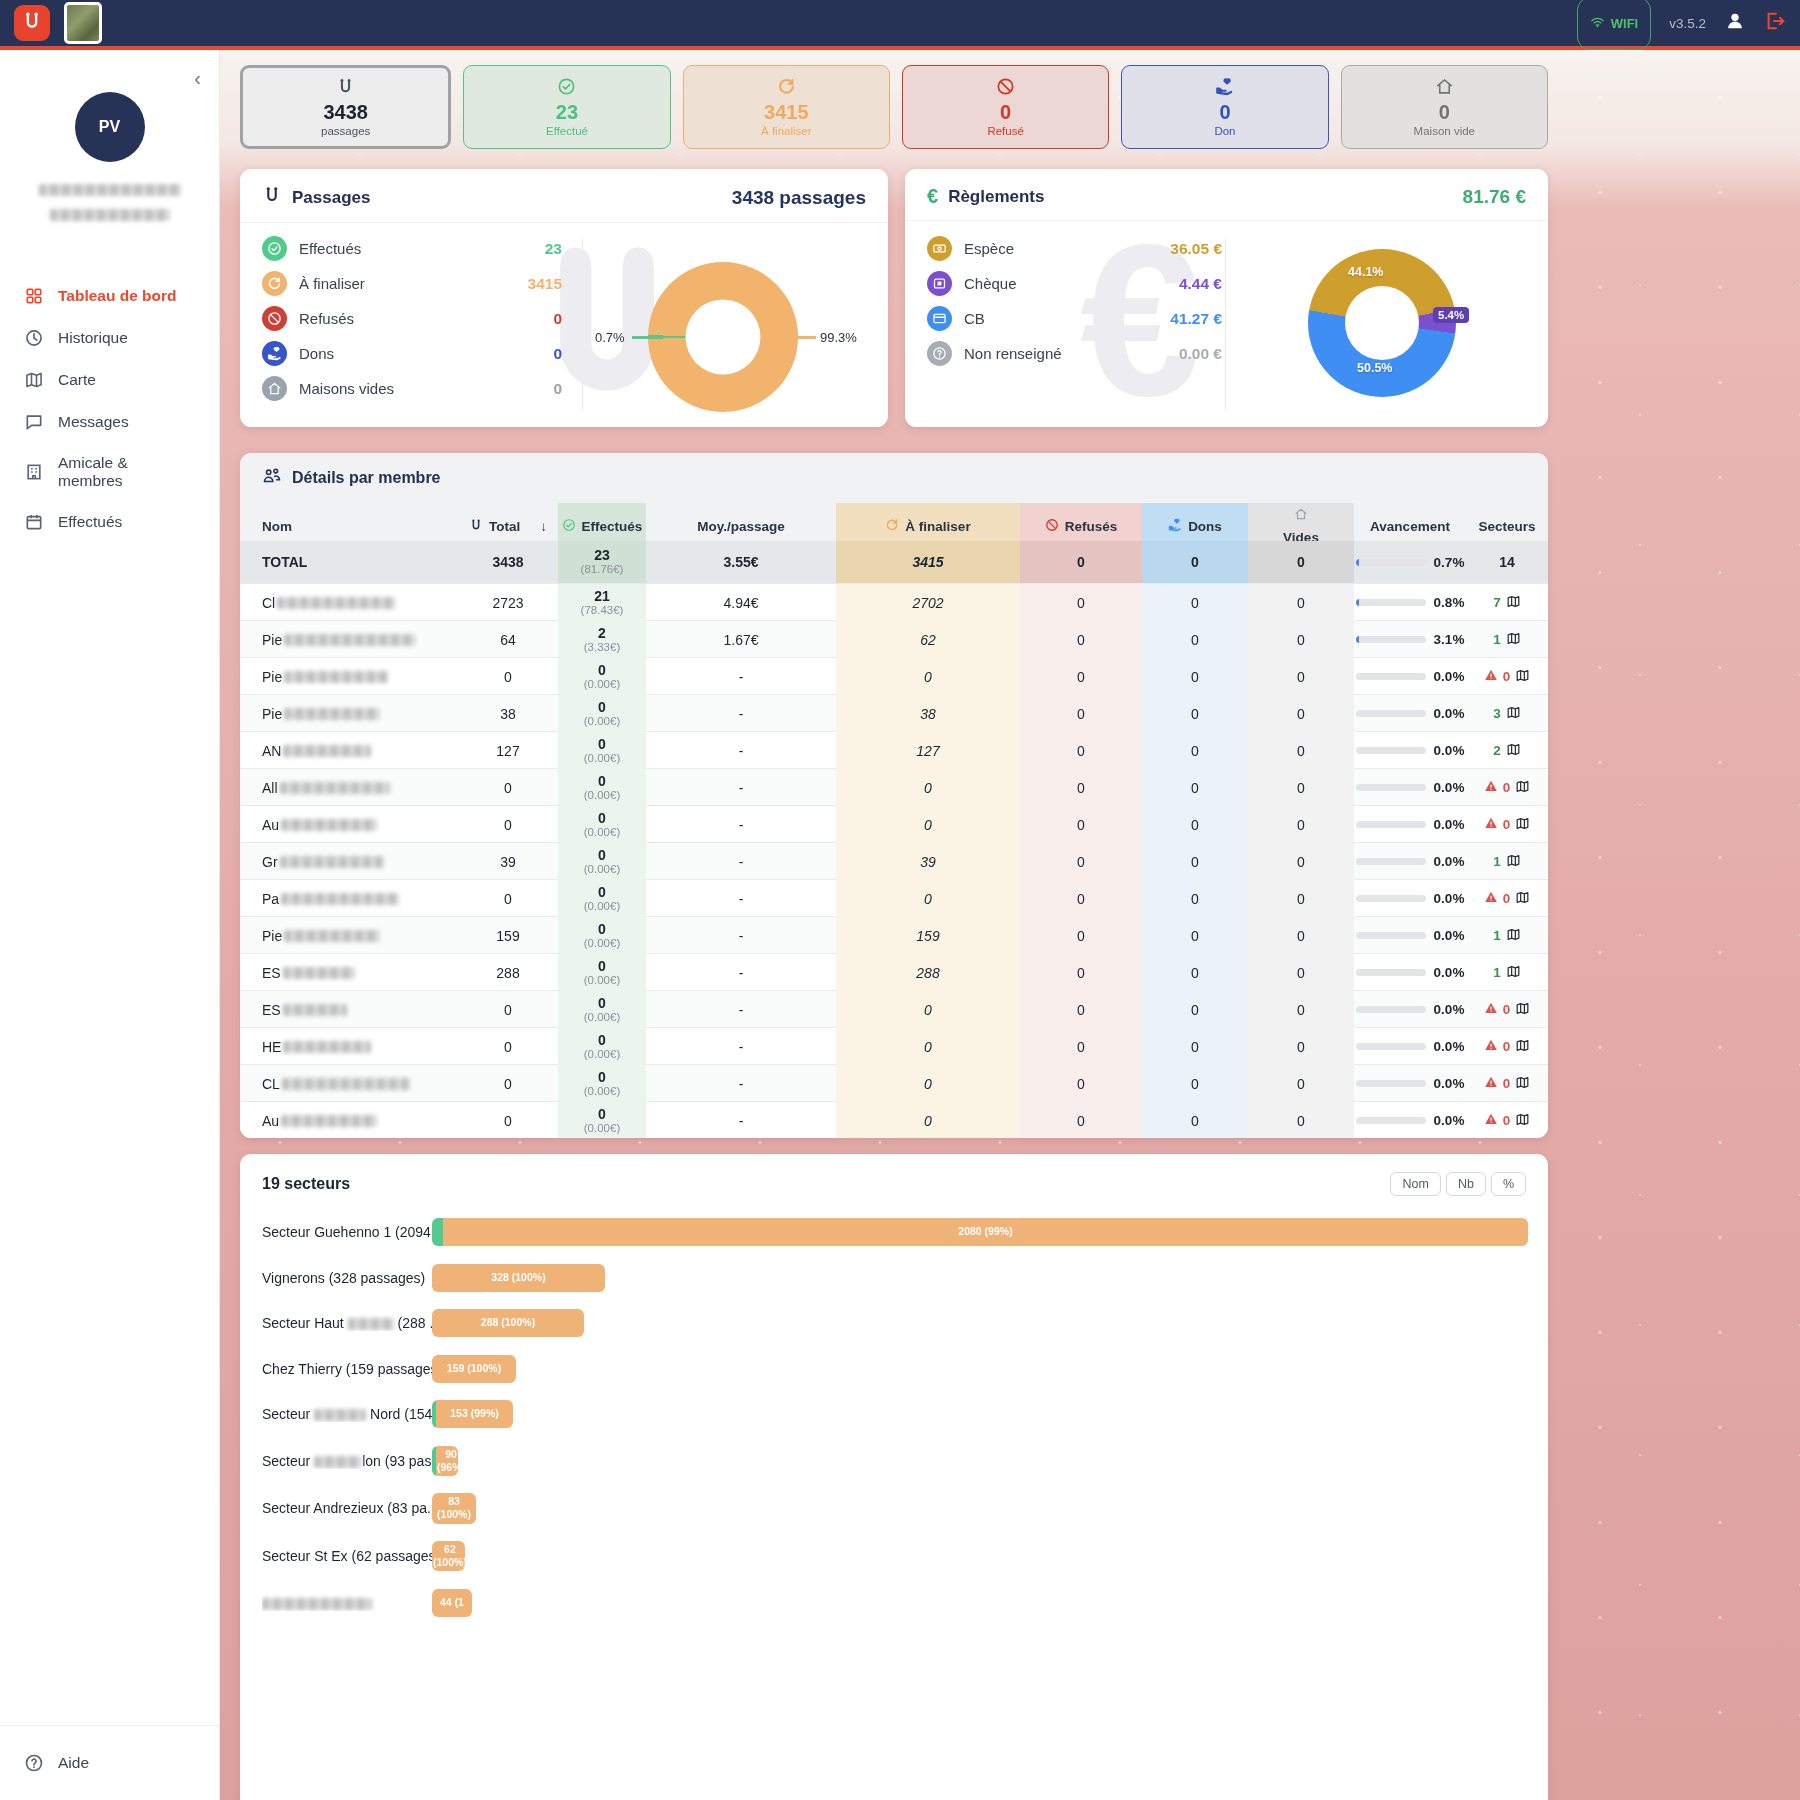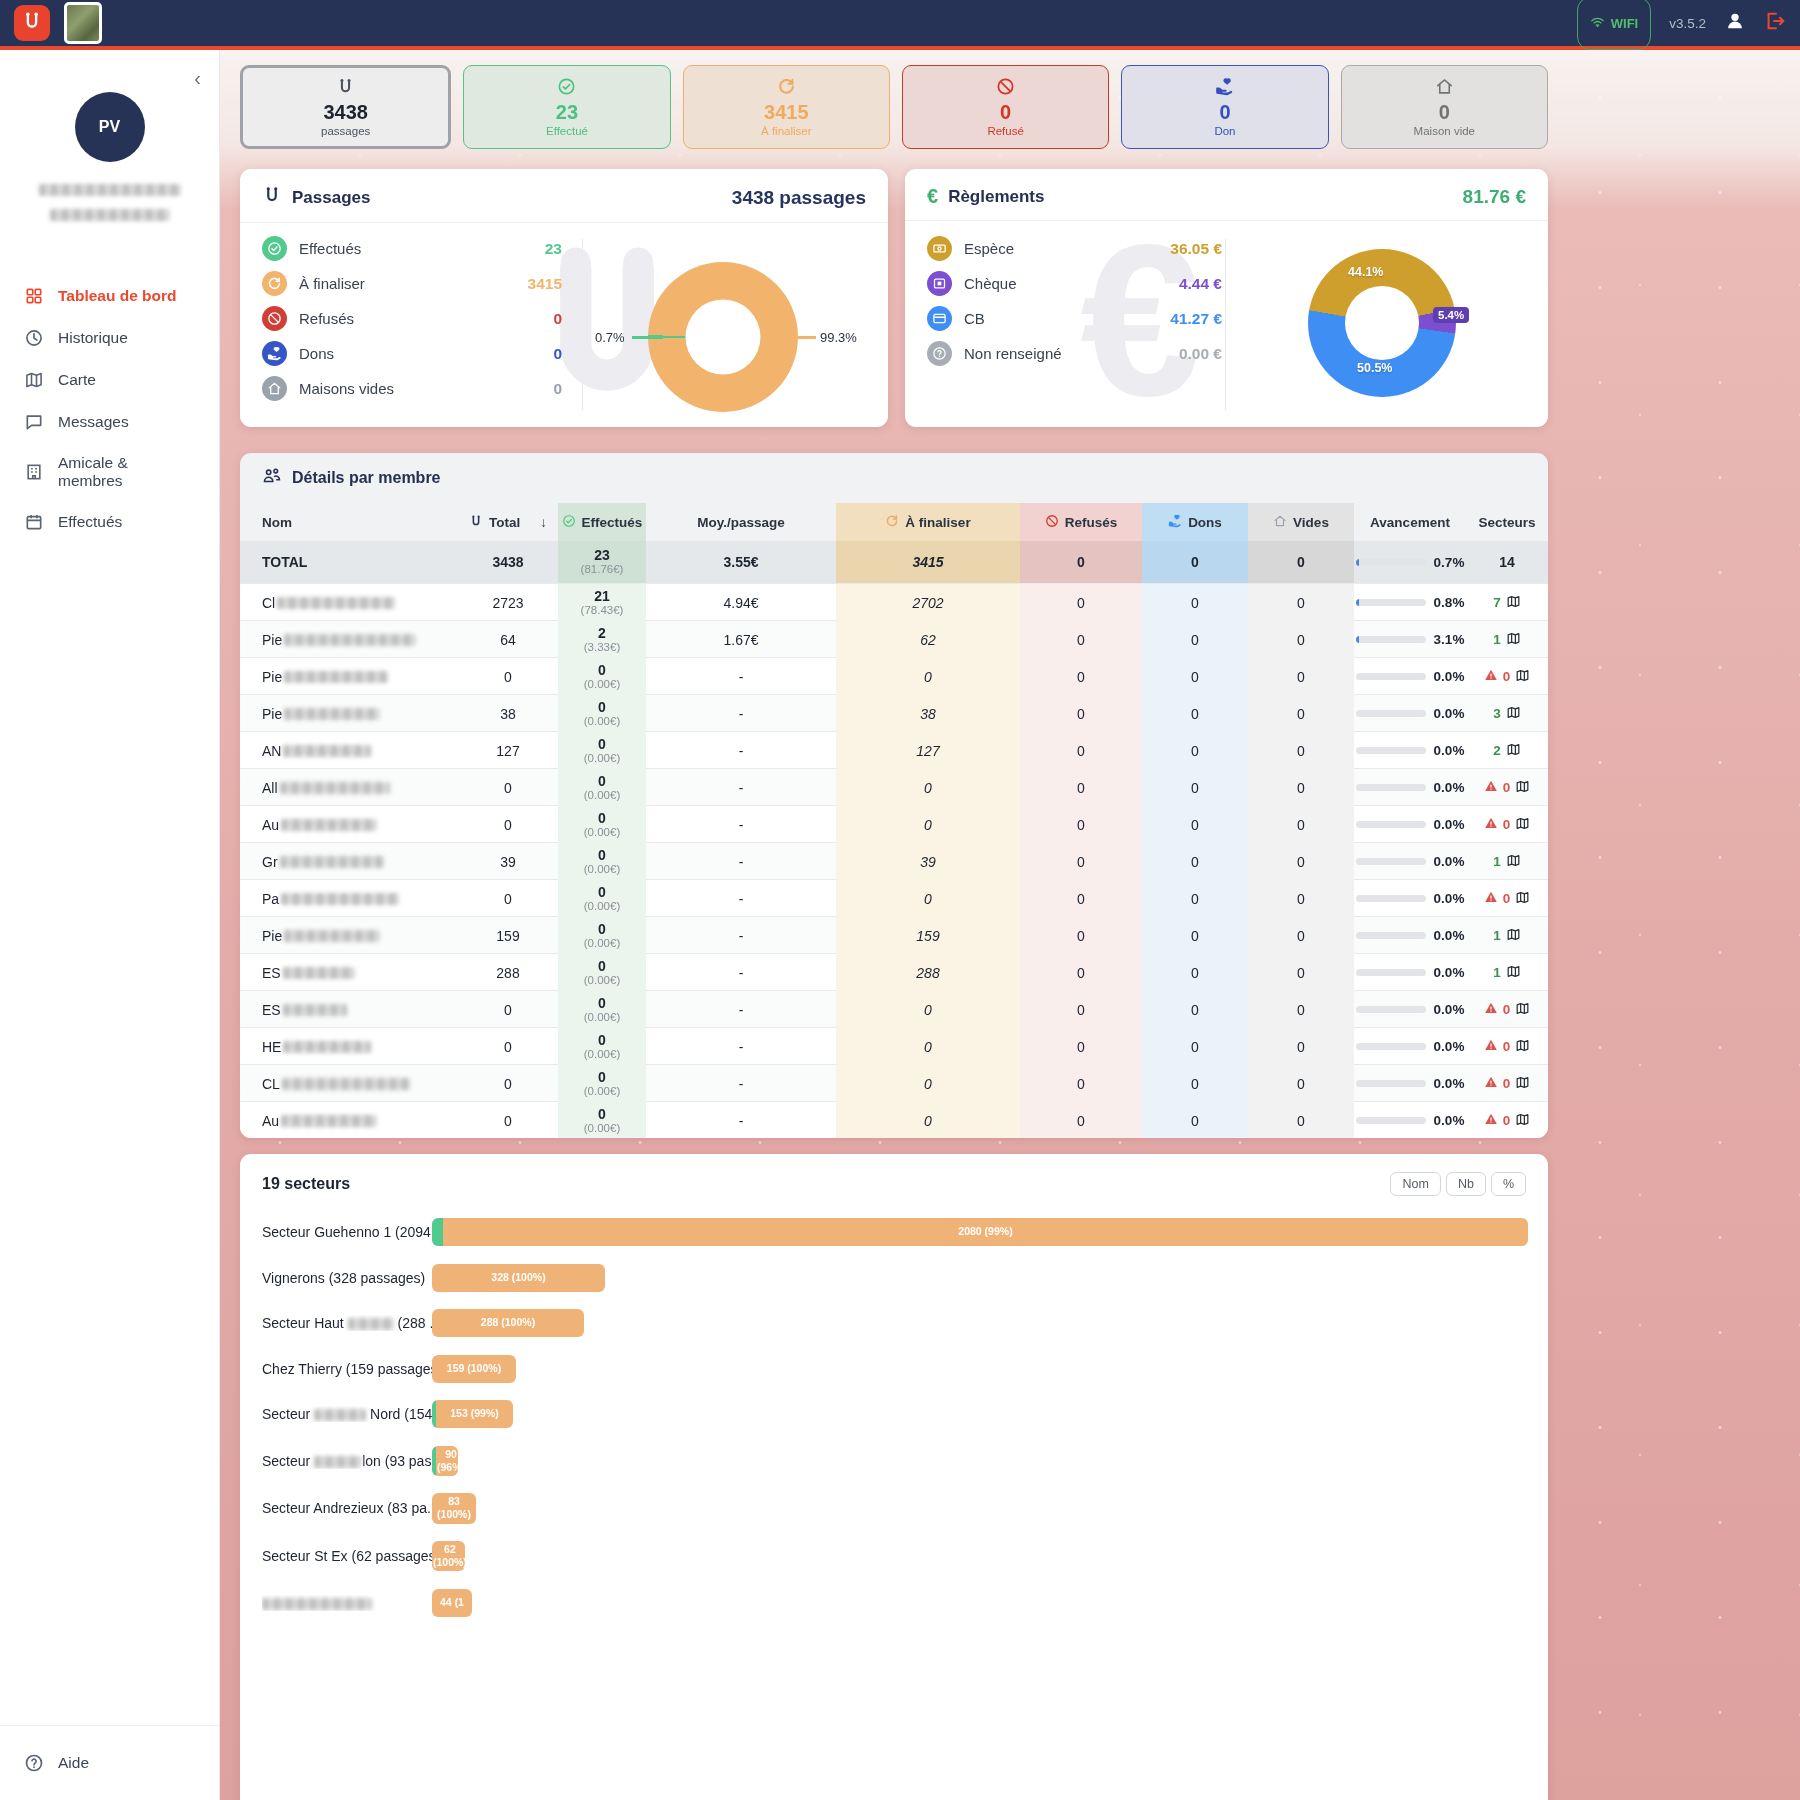--- a/index.html
+++ b/index.html
@@ -88,21 +88,21 @@
   .ttitle { display:flex; align-items:center; gap:10px; padding:13px 22px; font-size:16px; font-weight:bold; color:#253051; }
   .ttitle svg { width:20px; height:20px; color:#273356; }
   .trow { display:grid; grid-template-columns:218px 100px 88px 190px 184px 122px 106px 106px 112px 82px; align-items:stretch; }
   .trow > div { display:flex; align-items:center; justify-content:center; text-align:center; font-size:14px; color:#1d2430; padding:4px 2px; }
   .trow > .cnom { justify-content:flex-start; text-align:left; padding-left:22px; }
   .thead-row { height:38px; font-weight:bold; }
   .thead-row > div { font-size:13.5px; gap:6px; color:#2c3440; font-weight:bold; }
   .thead-row svg { width:14px; height:14px; }
   .hic-route{color:#273356;} .hic-green{color:#4cc885;} .hic-orange{color:#f0a95f;} .hic-red{color:#d33826;} .hic-blue{color:#3f8ef3;} .hic-gray{color:#9aa2ab;}
   .sort { margin-left:14px; color:#39414d; font-weight:bold; }
-  .col-eff-h{background:#d6e5da;} .col-fin-h{background:#f1dfc0;} .col-ref-h{background:#f2d2d0;} .col-don-h{background:#bfddf3;} .col-vid-h{background:#e3e3e3;}
+  .col-eff-h{background:#d6e5da;} .col-fin-h{background:#f1dfc0;} .col-ref-h{background:#f2d2d0;} .col-don-h{background:#bfddf3;} .col-vid-h{background:#e3e3e3;flex-direction:column;}
   .total-row { background:#e5e8eb; height:42px; font-weight:bold; }
   .total-row .col-eff{background:#cfe0d4;} .total-row .col-fin{background:#e9d5ae;} .total-row .col-ref{background:#e5c3c1;} .total-row .col-don{background:#b9d8ef;} .total-row .col-vid{background:#d7d7d7;}
   .body-row { background:#fff; height:37px; border-top:1px solid #e8eaec; }
   .body-row:nth-child(odd) { background:#fafbfb; }
   .body-row .col-eff{background:#ecf4ee;} .body-row .col-fin{background:#fbf4e4;} .body-row .col-ref{background:#faeeed;} .body-row .col-don{background:#eaf3fa;} .body-row .col-vid{background:#f2f2f2;}
   .eff-cell { flex-direction:column; line-height:1.15; justify-content:center; }
   .eff-amt { font-size:11.5px; color:#8a9097; font-weight:normal; }
   .fin-cell { font-style:italic; }
   .avc { display:flex; align-items:center; gap:8px; }
   .avtrack { width:70px; height:7px; border-radius:4px; background:#e2e4e7; overflow:hidden; }

